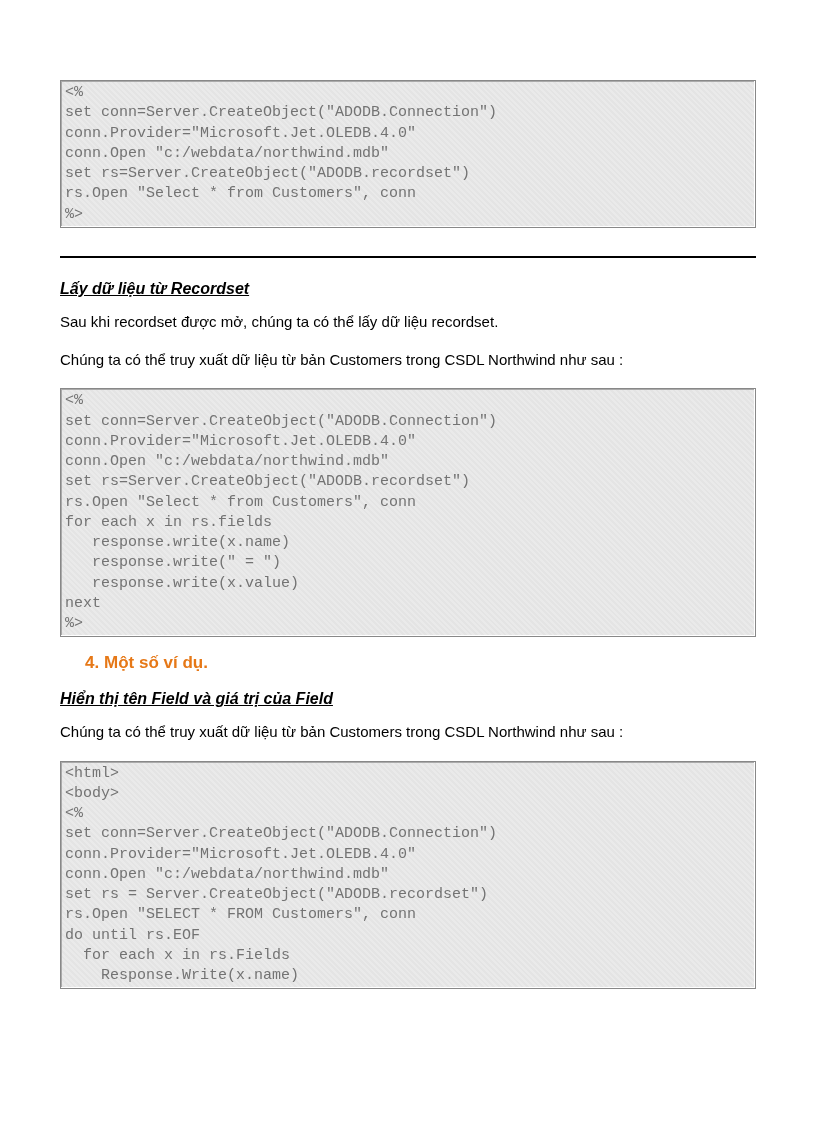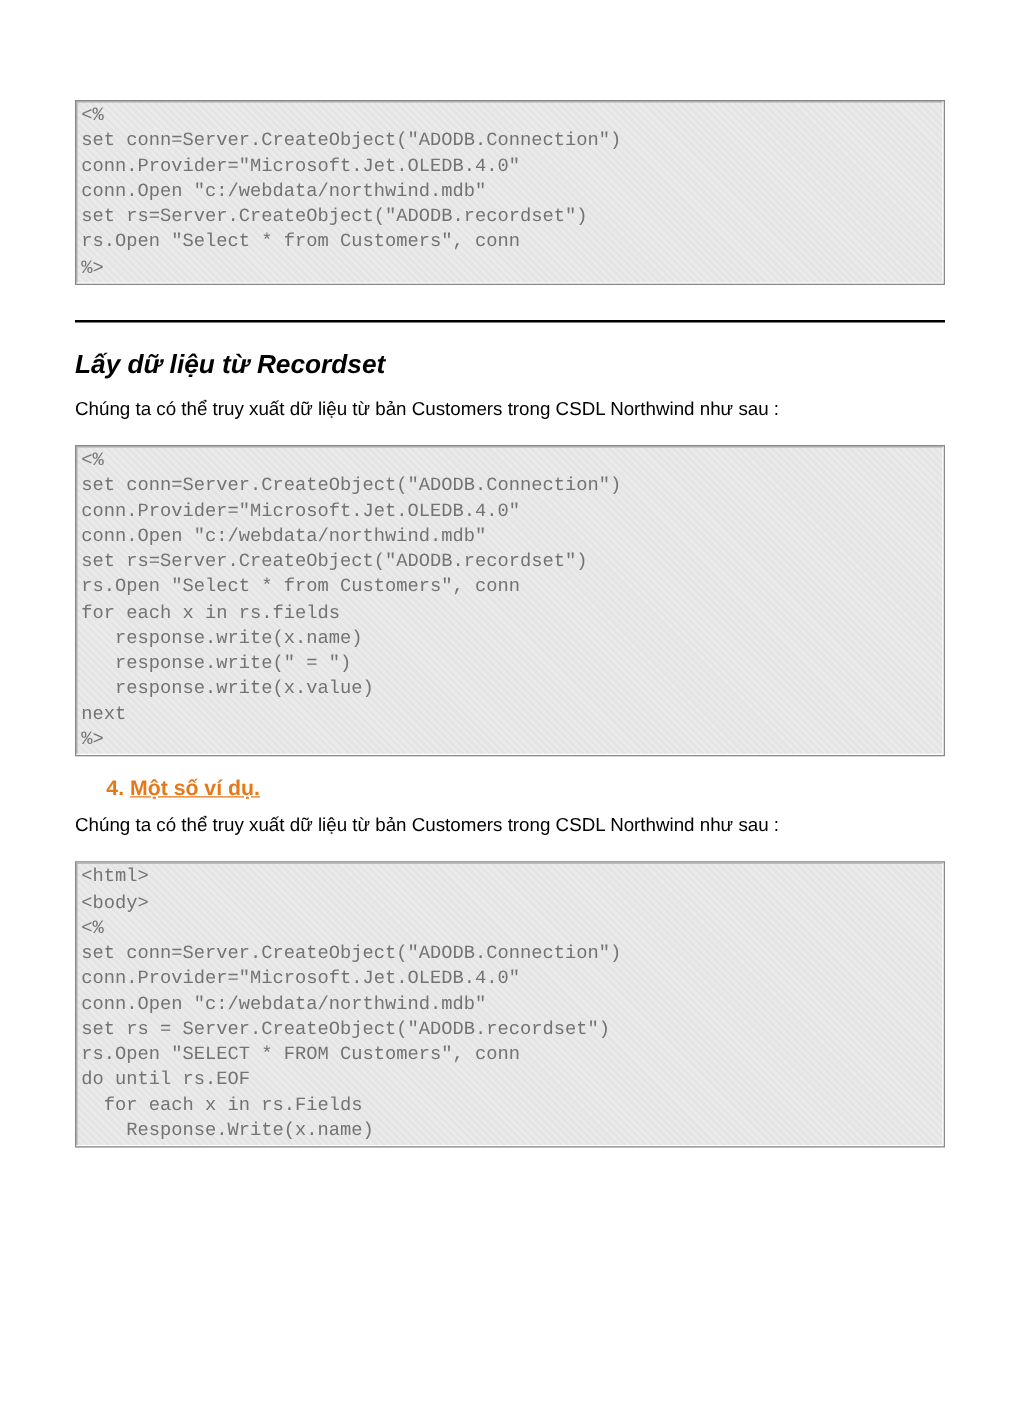--- a/index.html
+++ b/index.html
@@ -30,39 +30,39 @@
     box-shadow: inset -1px -1px 0 #fff, inset 1px 1px 0 #aaa;
   }
   hr.sep {
     border: none;
     border-top: 2px solid #000;
     margin: 28px 0 22px 0;
   }
   h3.subheading {
     font-style: italic;
     font-weight: bold;
-    font-size: 21px;
+    font-size: 16px;
     margin: 17px 0 14px 0;
+    text-decoration: underline;
   }
   p.body {
     font-size: 15px;
     margin: 10px 0 18px 0;
     line-height: 1.35;
   }
   p.body b { font-weight: normal; }
   ol.numlist {
     margin: 16px 0 8px 0;
     padding-left: 44px;
   }
   ol.numlist li {
     color: #e67817;
     font-weight: bold;
     font-size: 17px;
     margin-bottom: 7px;
-    text-decoration: underline;
   }
   ol.numlist li span {
     color: #e67817;
   }
 </style>
 </head>
 <body>
 
 <div class="page">
 
@@ -71,20 +71,21 @@
 conn.Provider="Microsoft.Jet.OLEDB.4.0"
 conn.Open "c:/webdata/northwind.mdb"
 set rs=Server.CreateObject("ADODB.recordset")
 rs.Open "Select * from Customers", conn
 %&gt;</div>
 
   <hr class="sep">
 
   <h3 class="subheading">Lấy dữ liệu từ Recordset</h3>
 
+  <p class="body">Sau khi recordset được mở, chúng ta có thể lấy dữ liệu recordset.</p>
 
   <p class="body">
     <span>Chúng ta có thể truy xuất dữ liệu từ bản </span><b>Customers</b><span> trong CSDL </span><b>Northwind</b><span> như sau :</span>
   </p>
 
   <div class="codebox">&lt;%
 set conn=Server.CreateObject("ADODB.Connection")
 conn.Provider="Microsoft.Jet.OLEDB.4.0"
 conn.Open "c:/webdata/northwind.mdb"
 set rs=Server.CreateObject("ADODB.recordset")
@@ -93,20 +94,21 @@
    response.write(x.name)
    response.write(" = ")
    response.write(x.value)
 next
 %&gt;</div>
 
   <ol class="numlist" start="4">
     <li><span>Một số ví dụ.</span></li>
   </ol>
 
+  <h3 class="subheading">Hiển thị tên Field và giá trị của Field</h3>
 
   <p class="body">
     <span>Chúng ta có thể truy xuất dữ liệu từ bản </span><b>Customers</b><span> trong CSDL </span><b>Northwind</b><span> như sau :</span>
   </p>
 
   <div class="codebox">&lt;html&gt;
 &lt;body&gt;
 &lt;%
 set conn=Server.CreateObject("ADODB.Connection")
 conn.Provider="Microsoft.Jet.OLEDB.4.0"

